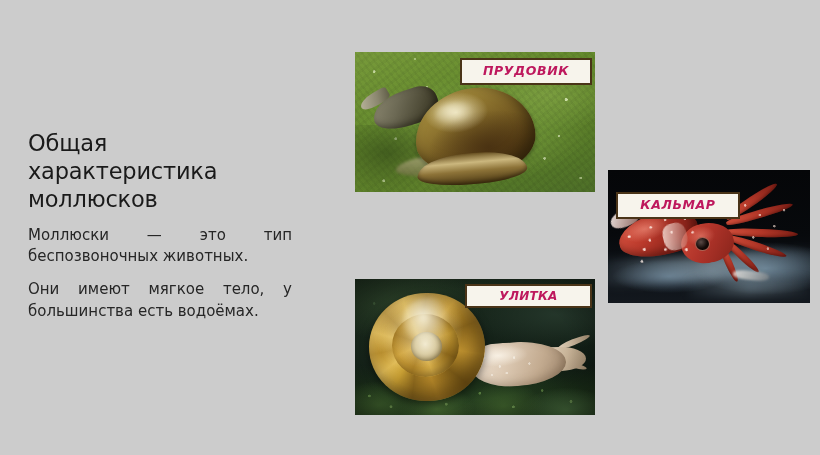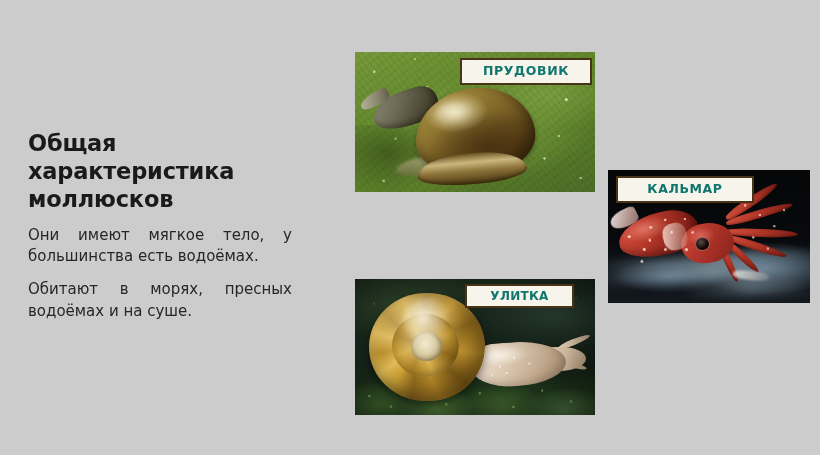--- a/index.html
+++ b/index.html
@@ -28,21 +28,21 @@
   .text-col {
     position: absolute;
     left: 28px;
     top: 130px;
     width: 264px;
   }
 
   .slide-title {
     font-family: "DejaVu Sans", sans-serif;
     font-size: 22.5px;
-    font-weight: 700;
+    font-weight: 400;
     color: #1a1a1a;
     line-height: 1.24;
     letter-spacing: -0.2px;
     margin-bottom: 11px;
   }
 
   .body-par {
     font-family: "DejaVu Sans", sans-serif;
     font-size: 15px;
     color: #262626;
@@ -85,48 +85,49 @@
     inset: 0;
     width: 100%;
     height: 100%;
   }
 
   
   .caption {
     position: absolute;
     background: #f7f4ec;
     border: 2px solid #4a3418;
-    color: #0f766e;
+    color: #be185d;
     font-family: "DejaVu Sans", sans-serif;
     font-weight: bold;
     font-size: 12.5px;
     letter-spacing: 0.6px;
     text-align: center;
     line-height: 1.18;
     padding: 4px 10px;
     white-space: nowrap;
     z-index: 6;
+    font-style: italic;
   }
 
   #caption-pond {
     left: 105px;
     top: 6px;
     width: 132px;
   }
 
   #caption-squid {
     left: 8px;
-    top: 6px;
-    width: 138px;
+    top: 22px;
+    width: 124px;
   }
 
   #caption-grape {
     left: 110px;
     top: 5px;
-    width: 109px;
+    width: 127px;
     font-size: 12px;
     letter-spacing: 0.3px;
     padding: 3px 6px;
   }
 
   
   .pond-bg {
     position: absolute;
     inset: 0;
     background:
@@ -553,24 +554,24 @@
   }
 </style>
 </head>
 <body>
 
 <div class="slide">
 
   <div class="text-col">
     <h1 class="slide-title">Общая характеристика моллюсков</h1>
 
+    <p class="body-par">Моллюски — это тип беспозвоночных животных.</p>
 
     <p class="body-par">Они имеют мягкое тело, у большинства есть водоёмах.</p>
 
-    <p class="body-par">Обитают в морях, пресных водоёмах и на суше.</p>
   </div>
 
   <div class="photo" id="photo-pond">
     <div class="photo-scene">
       <div class="pond-bg"></div>
       <div class="pond-moss"></div>
       <div class="pond-texture"></div>
       <div class="pond-dark-left"></div>
       <div class="pond-foot"></div>
       <div class="pond-tentacle"></div>

